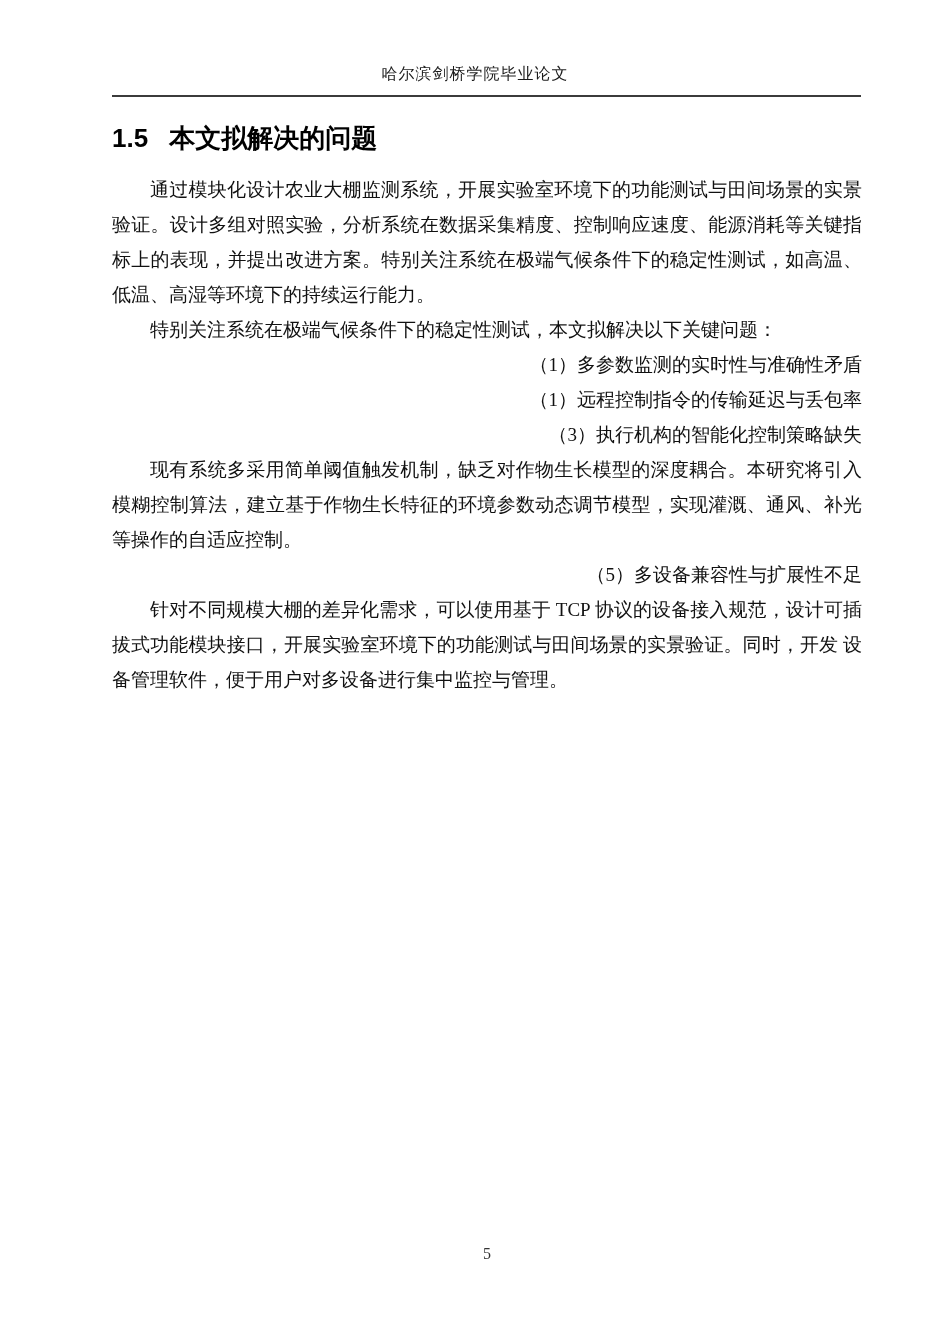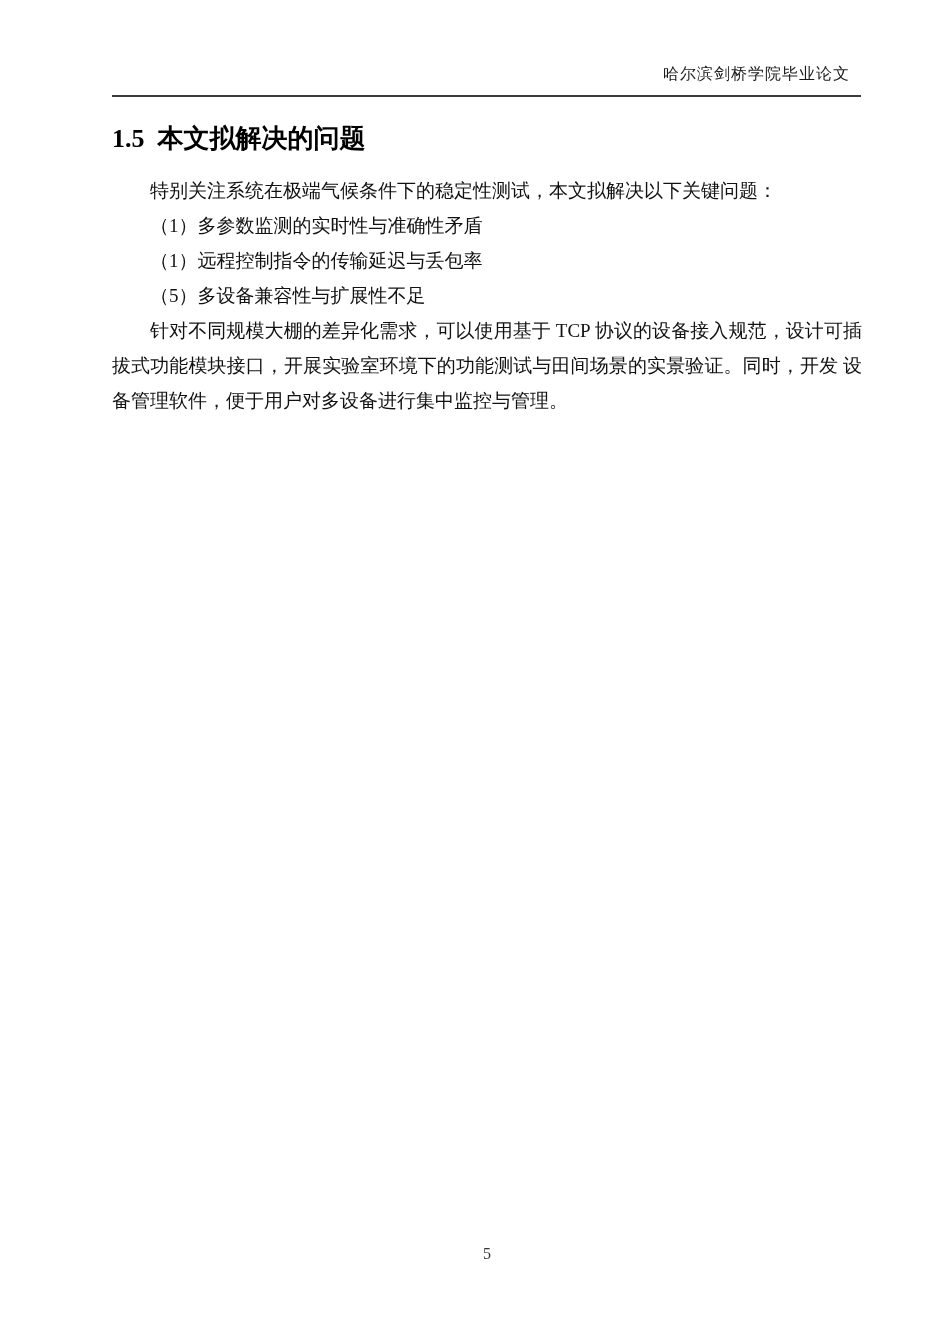--- a/index.html
+++ b/index.html
@@ -13,21 +13,21 @@
     position: relative;
     overflow: hidden;
     font-family: "Liberation Serif", "DejaVu Serif", serif;
     color: #000000;
   }
   .running-head {
     position: absolute;
     top: 64px;
     left: 100px;
     width: 750px;
-    text-align: right;
+    text-align: center;
     font-size: 16px;
     letter-spacing: 1px;
     color: #1a1a1a;
   }
   .header-rule {
     position: absolute;
     top: 95px;
     left: 112px;
     width: 749px;
     height: 2px;
@@ -41,35 +41,35 @@
   }
   .section-heading {
     margin: 0 0 17px 0;
     font-size: 26px;
     line-height: 34px;
     font-weight: 700;
     font-family: "Liberation Sans", "DejaVu Sans", sans-serif;
     color: #000000;
   }
   .section-number {
-    font-family: Liberation Serif, serif;
+    font-family: Liberation Sans, sans-serif;
     font-weight: 600;
-    margin-right: 13px;
+    margin-right: 21px;
   }
   .para {
     margin: 0;
     font-size: 19px;
     line-height: 35px;
     text-align: justify;
     text-justify: inter-character;
     text-indent: 2em;
     color: #111111;
   }
   .para.item {
-    text-align: left;
+    text-align: right;
   }
   .page-footer {
     position: absolute;
     top: 1245px;
     left: 112px;
     width: 750px;
     text-align: center;
     font-size: 16px;
     color: #333333;
   }
@@ -79,23 +79,26 @@
 
 <div class="running-head">哈尔滨剑桥学院毕业论文</div>
 
 <div class="header-rule"></div>
 
 <div class="content">
   <h1 class="section-heading">
     <span class="section-number">1.5</span><span>本文拟解决的问题</span>
   </h1>
   <div id="paragraphs">
+      <p class="para body">通过模块化设计农业大棚监测系统，开展实验室环境下的功能测试与田间场景的实景验证。设计多组对照实验，分析系统在数据采集精度、控制响应速度、能源消耗等关键指标上的表现，并提出改进方案。特别关注系统在极端气候条件下的稳定性测试，如高温、低温、高湿等环境下的持续运行能力。</p>
       <p class="para body">特别关注系统在极端气候条件下的稳定性测试，本文拟解决以下关键问题：</p>
       <p class="para item">（1）多参数监测的实时性与准确性矛盾</p>
       <p class="para item">（1）远程控制指令的传输延迟与丢包率</p>
+      <p class="para item">（3）执行机构的智能化控制策略缺失</p>
+      <p class="para body">现有系统多采用简单阈值触发机制，缺乏对作物生长模型的深度耦合。本研究将引入模糊控制算法，建立基于作物生长特征的环境参数动态调节模型，实现灌溉、通风、补光等操作的自适应控制。</p>
       <p class="para item">（5）多设备兼容性与扩展性不足</p>
       <p class="para body">针对不同规模大棚的差异化需求，可以使用基于 TCP 协议的设备接入规范，设计可插 拔式功能模块接口，开展实验室环境下的功能测试与田间场景的实景验证。同时，开发 设备管理软件，便于用户对多设备进行集中监控与管理。</p>
     </div>
 </div>
 
 <div class="page-footer">
   <span>5</span>
 </div>
 
 </body></html>

